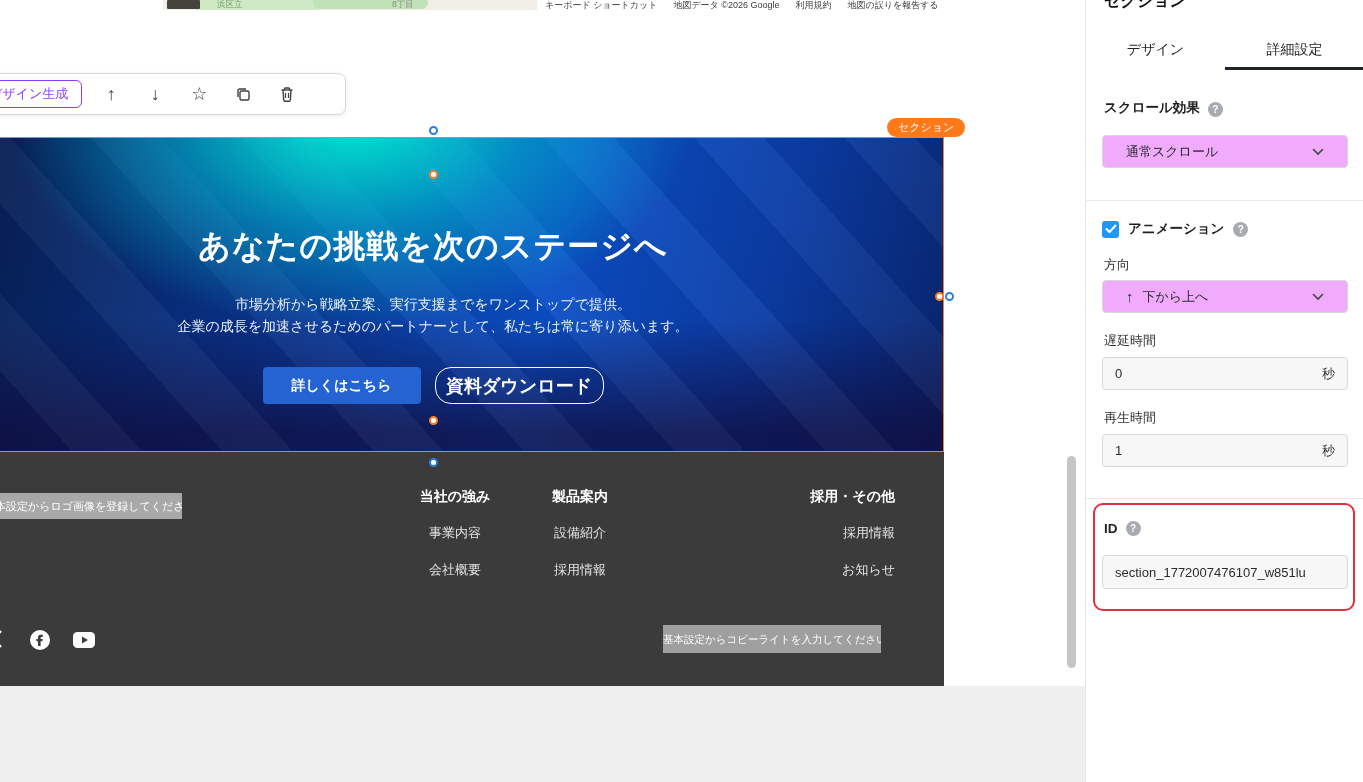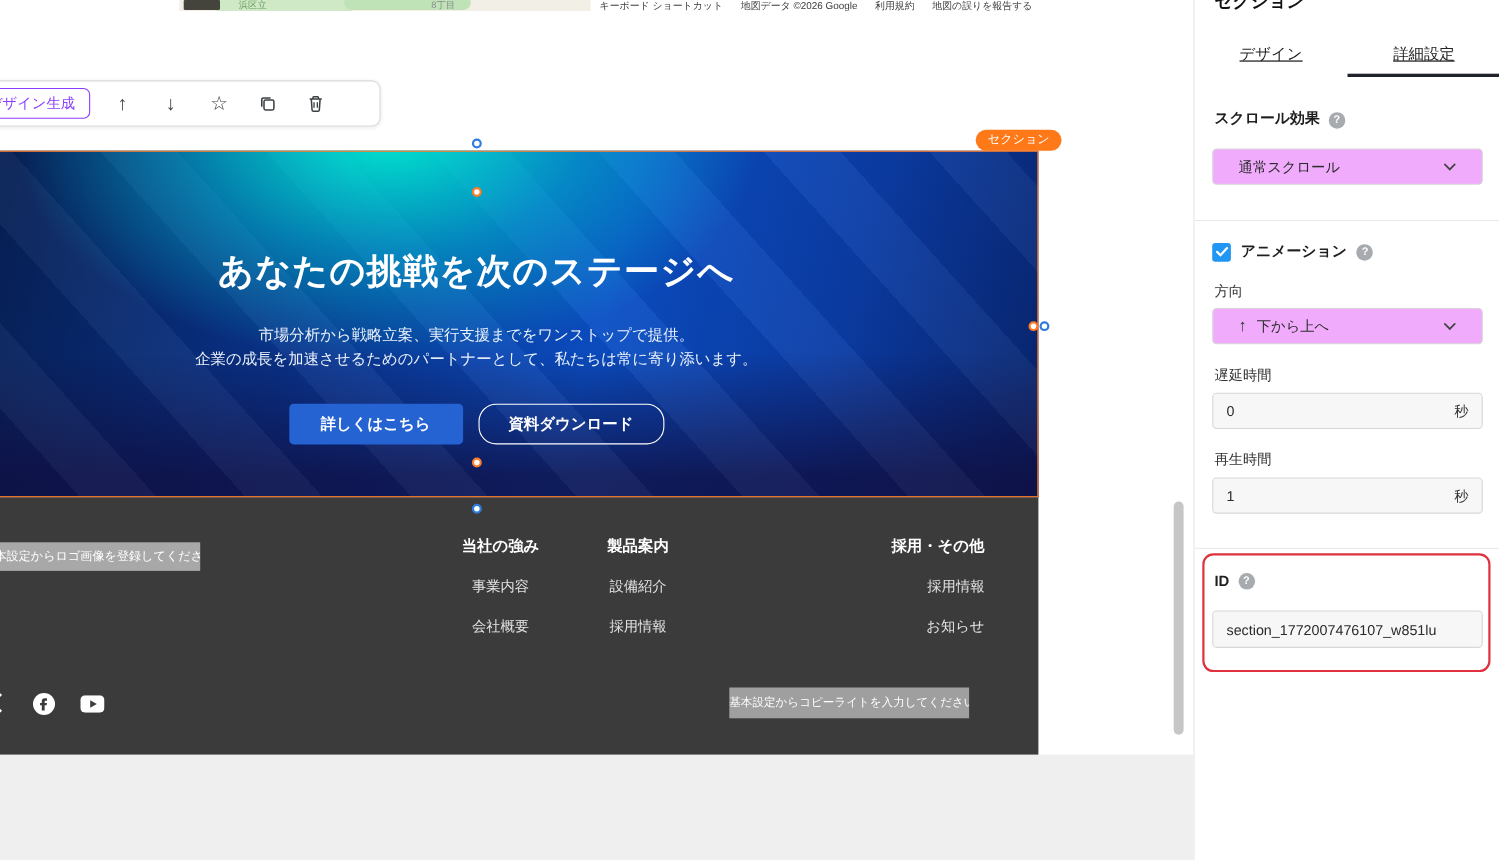--- a/index.html
+++ b/index.html
@@ -34,21 +34,21 @@
       repeating-linear-gradient(48deg, rgba(110,160,255,.10) 0 52px, rgba(15,55,150,.12) 52px 112px),
       linear-gradient(to bottom, rgba(5,2,30,0) 58%, rgba(16,8,52,.78) 94%),
       linear-gradient(105deg, #051538 0%, #083084 35%, #0a4ec2 60%, #0a3aa0 80%, #071f60 100%); }
   .hero-inner { position:absolute; left:0; top:88px; width:100%; text-align:center; color:#fff; }
   .hero-heading { font-size:32px; font-weight:bold; letter-spacing:1px; }
   .hero-sub { margin-top:24px; font-size:14px; line-height:22px; color:#eaf1fb; }
   .hero-btns { margin-top:30px; display:flex; justify-content:center; gap:14px; }
   .btn-primary { width:158px; height:37px; background:#2463d1; color:#fff; border:none; border-radius:4px;
     font-size:14px; font-weight:bold; cursor:pointer; }
   .btn-secondary { width:169px; height:37px; background:transparent; color:#fff; border:1px solid #fff;
-    border-radius:16px; font-size:14px; font-weight:bold; cursor:pointer; }
+    border-radius:16px; font-size:18px; font-weight:bold; cursor:pointer; }
 
   .selection-outline { position:absolute; left:-78px; top:137px; width:1022px; height:315px;
     border:1.5px solid #ff7c26; pointer-events:none; z-index:3; }
   .section-badge { position:absolute; left:887px; top:118px; height:19px; padding:0 11px; background:#ff7918;
     border-radius:10px; color:#fff; font-size:11px; line-height:19px; z-index:4; white-space:nowrap; }
   .handle { position:absolute; width:9px; height:9px; border-radius:50%; background:#fff; z-index:4; }
   .handle.orange { border:2px solid #ff7c26; }
   .handle.blue { border:2px solid #2f7ce0; }
 
   
@@ -68,21 +68,21 @@
   .soc-yt { left:151px; top:180px; }
   .copyright-ph { position:absolute; left:741px; top:173px; width:218px; height:28px; background:#9f9f9f;
     color:#fff; font-size:10.5px; line-height:28px; text-align:center; overflow:hidden; white-space:nowrap; }
 
   .canvas-end { position:absolute; left:0; top:686px; width:1085px; height:96px; background:#efefef; }
   .scroll-thumb { position:absolute; left:1067px; top:456px; width:9px; height:212px; background:#c6c6c6; border-radius:5px; cursor:pointer; }
 
   
   .sidebar { position:absolute; left:1085px; top:0; width:278px; height:782px; background:#fff; border-left:1px solid #e6e6e6; }
   .panel-title { position:absolute; top:-9px; left:18px; font-size:16px; font-weight:bold; color:#111; }
-  .tabs { position:absolute; top:30px; left:0; width:278px; height:40px; display:flex;text-decoration:underline; }
+  .tabs { position:absolute; top:30px; left:0; width:278px; height:40px; display:flex; }
   .tab { width:139px; height:40px; display:flex; align-items:center; justify-content:center; font-size:14px; color:#222; cursor:pointer; }
   .tab-underline { position:absolute; left:139px; bottom:0; width:139px; height:3px; background:#20232b; }
 
   .sec-label { position:absolute; left:18px; display:flex; align-items:flex-end; gap:8px;
     font-size:13.5px; font-weight:bold; color:#1f1f1f; }
   .fld-label { position:absolute; left:18px; font-size:13px; color:#333; }
   .help { width:15px; height:15px; border-radius:50%; background:#a7abb0; color:#fff; font-size:10px; font-weight:bold;
     display:inline-flex; align-items:center; justify-content:center; cursor:pointer; flex:none; }
 
   .select { position:absolute; left:16px; width:246px; height:33px; background:#f0abfc; border:1px solid #d8d8d8;

